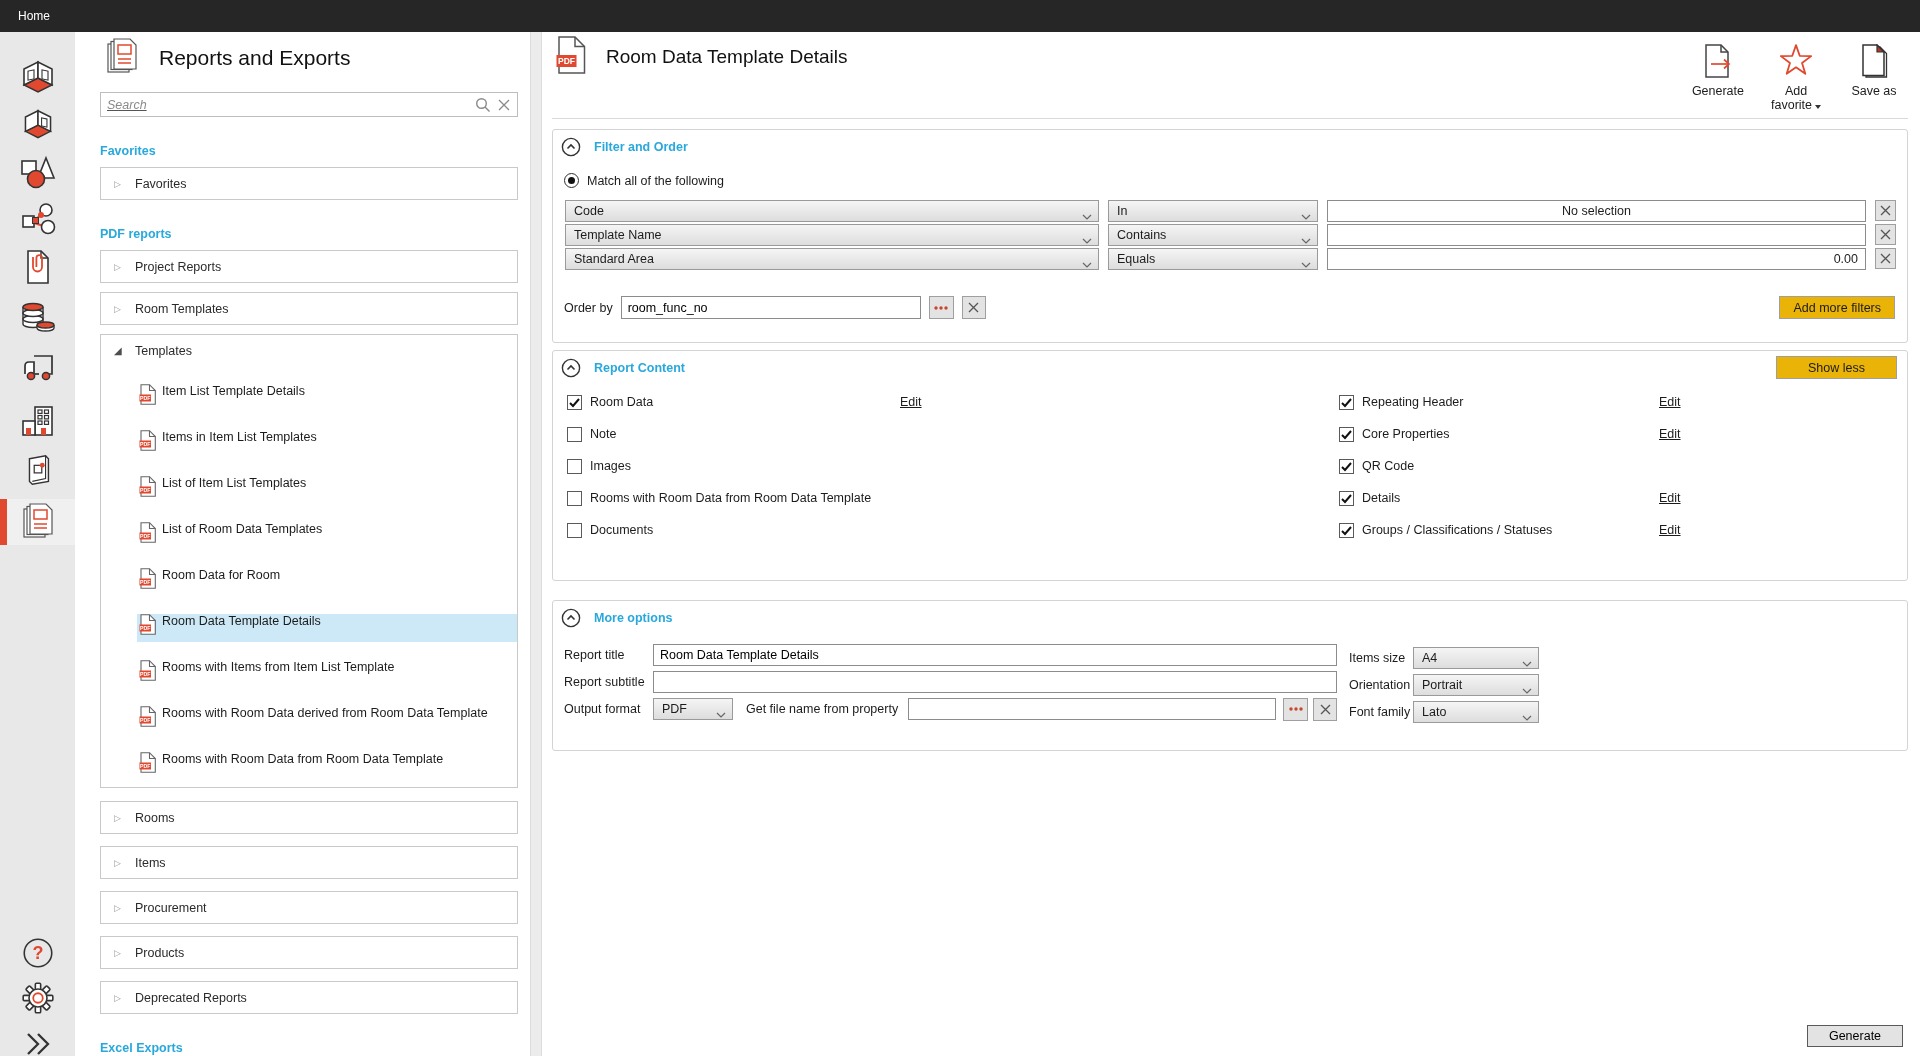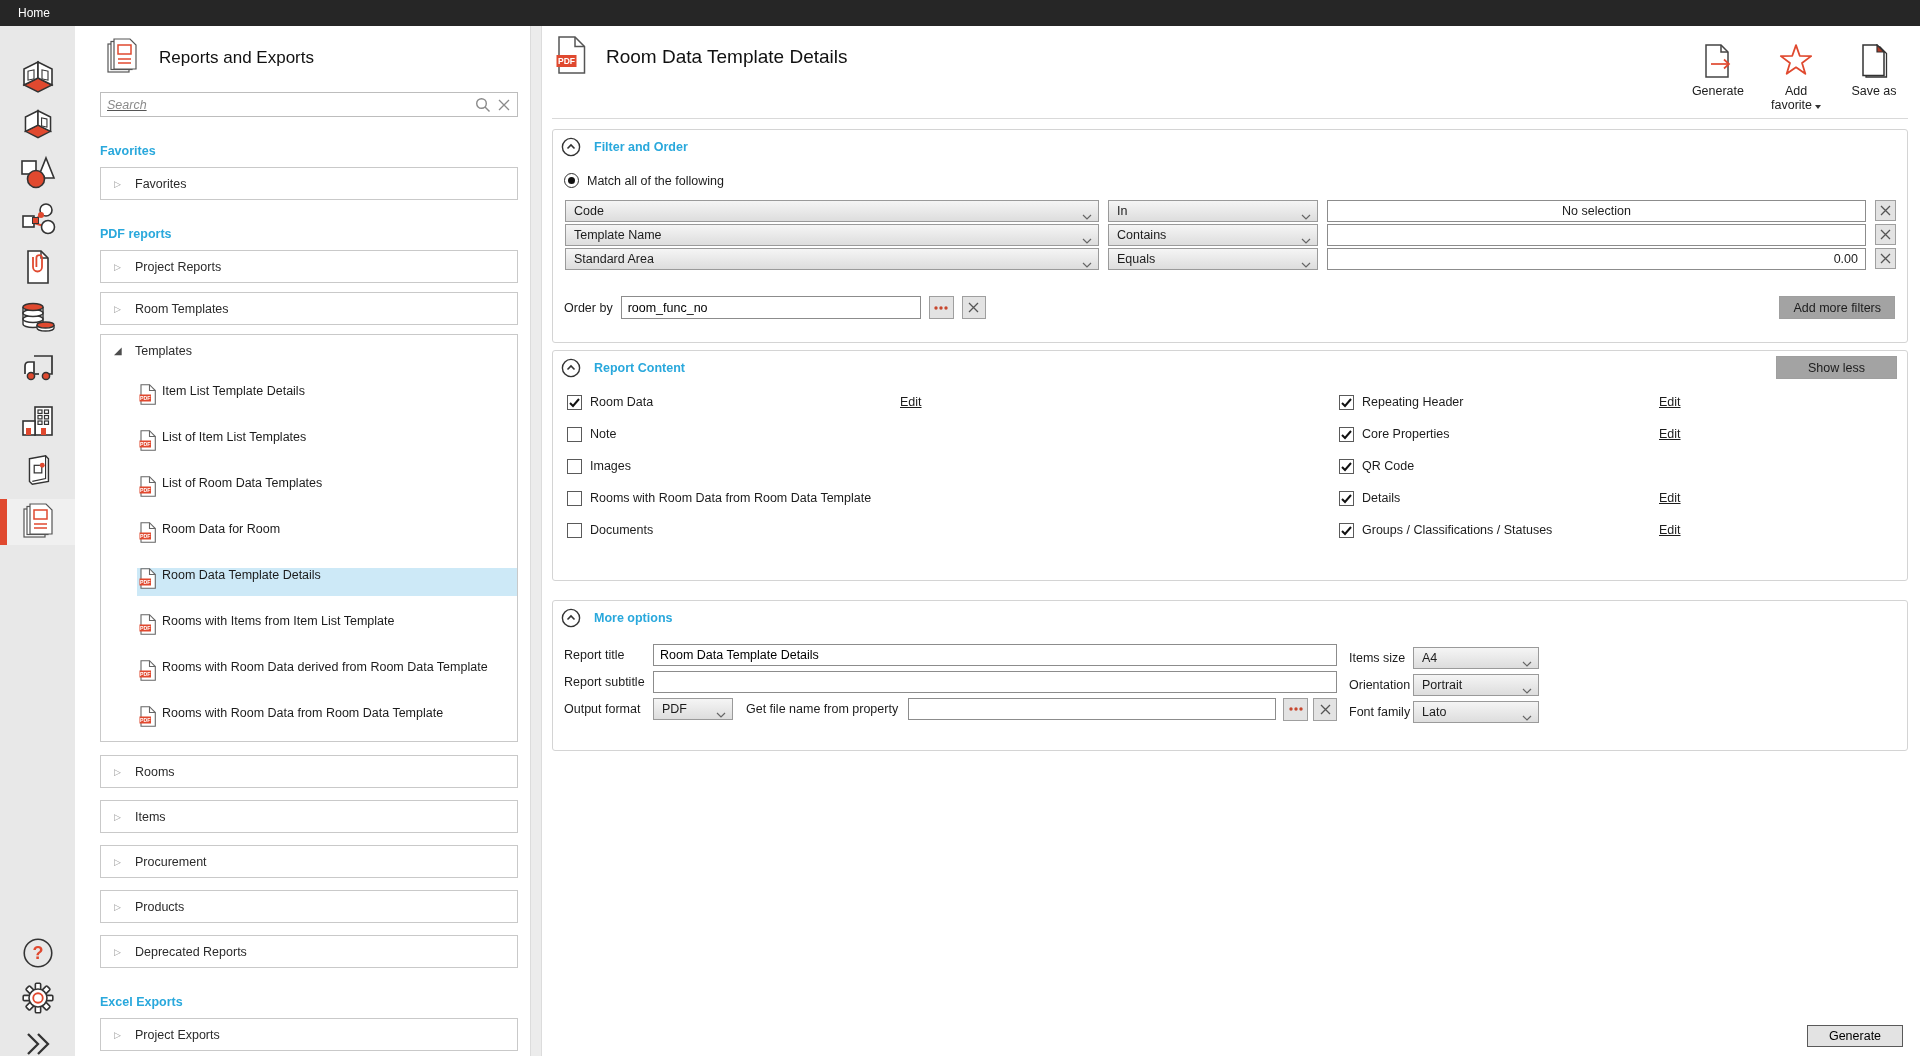--- a/index.html
+++ b/index.html
@@ -3,35 +3,35 @@
 <meta charset="utf-8">
 <style>
   * { margin:0; padding:0; box-sizing:border-box; }
   html,body { width:1920px; height:1056px; }
   body {
     font-family:"Liberation Sans", sans-serif;
     font-size:12.5px; color:#1c1c1c; background:#fff;
     position:relative; overflow:hidden;
   }
   
-  .topbar { position:absolute; left:0; top:0; width:1920px; height:26px;
+  .topbar { position:absolute; left:0; top:0; width:1920px; height:32px;
     background:#262626; color:#fff; display:flex; align-items:center;
     padding-left:18px; font-size:12px; z-index:10; }
   
   .rail { position:absolute; left:0; top:22px; width:75px; height:1034px; background:#e8e8e8; }
   .rail-item { position:absolute; left:0; width:75px; height:46px;
     display:flex; align-items:center; justify-content:center; cursor:pointer; }
   .rail-item.active { background:#f0f0f0; }
   .rail-item.active::before { content:""; position:absolute; left:0; top:0; bottom:0;
     width:7px; background:#e0492f; }
   
   .sidebar { position:absolute; left:75px; top:22px; width:455px; height:1034px;
     background:#fff; padding:0 12px 0 25px; }
   .sb-title { display:flex; align-items:center; gap:22px; margin-top:16px; padding-left:7px; }
-  .sb-title-text { font-size:17px; color:#111; }
+  .sb-title-text { font-size:21px; color:#111; }
   .searchbox { margin-top:15px; height:25px; border:1px solid #bdbdbd; background:#fff;
     display:flex; align-items:center; padding:0 6px; }
   .searchbox input { flex:1; border:none; outline:none; font:italic 12.5px "Liberation Sans",sans-serif;
     color:#555; background:transparent;text-decoration:underline; }
   .searchbox input::placeholder { color:#8a8a8a; font-style:italic; }
   .searchbox .sicon { margin-left:6px; display:flex; }
   .sb-section-label { color:#29a8dc; font-weight:bold; margin-top:27px; }
   .grp { border:1px solid #c9c9c9; background:#fff; margin-top:9px; }
   .grp-row { height:31px; display:flex; align-items:center; padding-left:13px; gap:11px; cursor:pointer; }
   .tw { color:#9a9a9a; font-size:9px; width:10px; }
@@ -76,21 +76,21 @@
   .valbox.right { justify-content:flex-end; }
   .sqbtn { width:21px; height:21px; background:#e3e3e3; border:1px solid #9f9f9f;
     display:flex; align-items:center; justify-content:center; cursor:pointer; }
   .orderrow { display:flex; align-items:center; margin:26px 12px 0 11px; gap:8px; }
   .orderrow input { width:300px; height:23px; border:1px solid #8c8c8c; padding:0 6px;
     font:12.5px "Liberation Sans",sans-serif; }
   .dotsbtn { width:25px; height:23px; background:#e3e3e3; border:1px solid #9f9f9f;
     display:flex; align-items:center; justify-content:center; cursor:pointer; }
   .xbtn2 { width:24px; height:23px; background:#e3e3e3; border:1px solid #9f9f9f;
     display:flex; align-items:center; justify-content:center; cursor:pointer; }
-  .pushbtn { height:23px; padding:0 13px; background:#a3a3a3; border:1px solid #9f9f9f;
+  .pushbtn { height:23px; padding:0 13px; background:#eab308; border:1px solid #9f9f9f;
     font:12.5px "Liberation Sans",sans-serif; color:#1c1c1c; cursor:pointer; }
   .addmore { margin-left:auto; }
   .contentbox { margin-top:7px; height:231px; }
   .showless { position:absolute; right:10px; top:5px; width:121px; }
   .cc { position:absolute; top:44px; }
   .cc-left { left:14px; width:770px; }
   .cc-right { left:786px; width:580px; }
   .cbrow { height:26px; margin-bottom:6px; display:flex; gap:8px; position:relative; }
   .cb { width:15px; height:15px; border:1px solid #5a5a5a; background:#fff;
     display:flex; align-items:center; justify-content:center; flex:0 0 auto; cursor:pointer; }
@@ -310,20 +310,29 @@
           </svg></span>
         <span>Item List Template Details</span>
       </div>
     <div class="tree-child">
         <span><svg width="17" height="21" viewBox="0 0 17 21">
             <path d="M2 .7 H10.5 L16.3 6.5 V20.3 H2 Z" fill="#fff" stroke="#666" stroke-width="1.1"></path>
             <path d="M10.5 .7 V6.5 H16.3" fill="none" stroke="#666" stroke-width="1.1"></path>
             <rect x="0.5" y="10.5" width="11.5" height="7" fill="#e0492f"></rect>
             <text x="6.2" y="15.8" text-anchor="middle" font-size="5.2" font-weight="bold" fill="#fff" font-family="Liberation Sans,sans-serif">PDF</text>
           </svg></span>
+        <span>Items in Item List Templates</span>
+      </div>
+    <div class="tree-child">
+        <span><svg width="17" height="21" viewBox="0 0 17 21">
+            <path d="M2 .7 H10.5 L16.3 6.5 V20.3 H2 Z" fill="#fff" stroke="#666" stroke-width="1.1"></path>
+            <path d="M10.5 .7 V6.5 H16.3" fill="none" stroke="#666" stroke-width="1.1"></path>
+            <rect x="0.5" y="10.5" width="11.5" height="7" fill="#e0492f"></rect>
+            <text x="6.2" y="15.8" text-anchor="middle" font-size="5.2" font-weight="bold" fill="#fff" font-family="Liberation Sans,sans-serif">PDF</text>
+          </svg></span>
         <span>List of Item List Templates</span>
       </div>
     <div class="tree-child">
         <span><svg width="17" height="21" viewBox="0 0 17 21">
             <path d="M2 .7 H10.5 L16.3 6.5 V20.3 H2 Z" fill="#fff" stroke="#666" stroke-width="1.1"></path>
             <path d="M10.5 .7 V6.5 H16.3" fill="none" stroke="#666" stroke-width="1.1"></path>
             <rect x="0.5" y="10.5" width="11.5" height="7" fill="#e0492f"></rect>
             <text x="6.2" y="15.8" text-anchor="middle" font-size="5.2" font-weight="bold" fill="#fff" font-family="Liberation Sans,sans-serif">PDF</text>
           </svg></span>
         <span>List of Room Data Templates</span>

